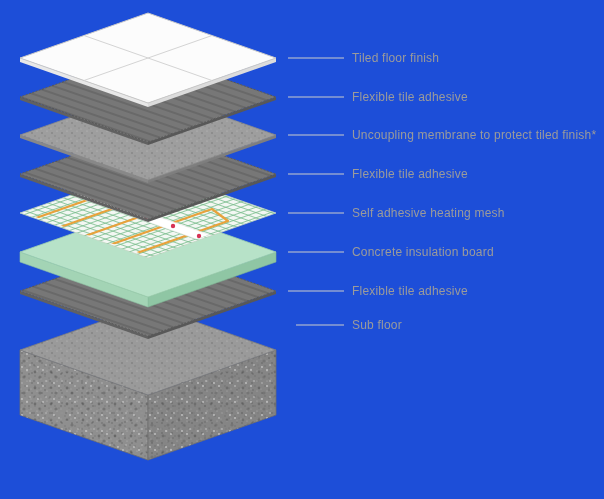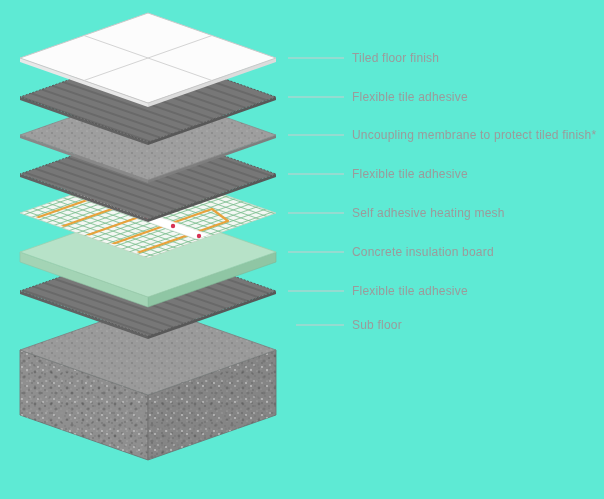--- a/index.html
+++ b/index.html
@@ -1,16 +1,16 @@
 <!DOCTYPE html>
 <html><head>
 <meta charset="utf-8">
 <style>
   html,body{margin:0;padding:0;background:#ffffff;}
-  #stage{position:relative;width:604px;height:499px;background:#5eead4;overflow:hidden;
+  #stage{position:relative;width:604px;height:499px;background:#1d4ed8;overflow:hidden;
          font-family:"Liberation Sans",sans-serif;}
   svg{display:block;}
   .layer-label{font-family:"Liberation Sans",sans-serif;font-size:12px;fill:#9b9b9b;letter-spacing:.2px;}
   .leader{stroke:#cccccc;stroke-width:1;}
 </style>
 </head>
 <body>
 
 <div id="stage">
 <svg width="604" height="499" viewBox="0 0 604 499">

